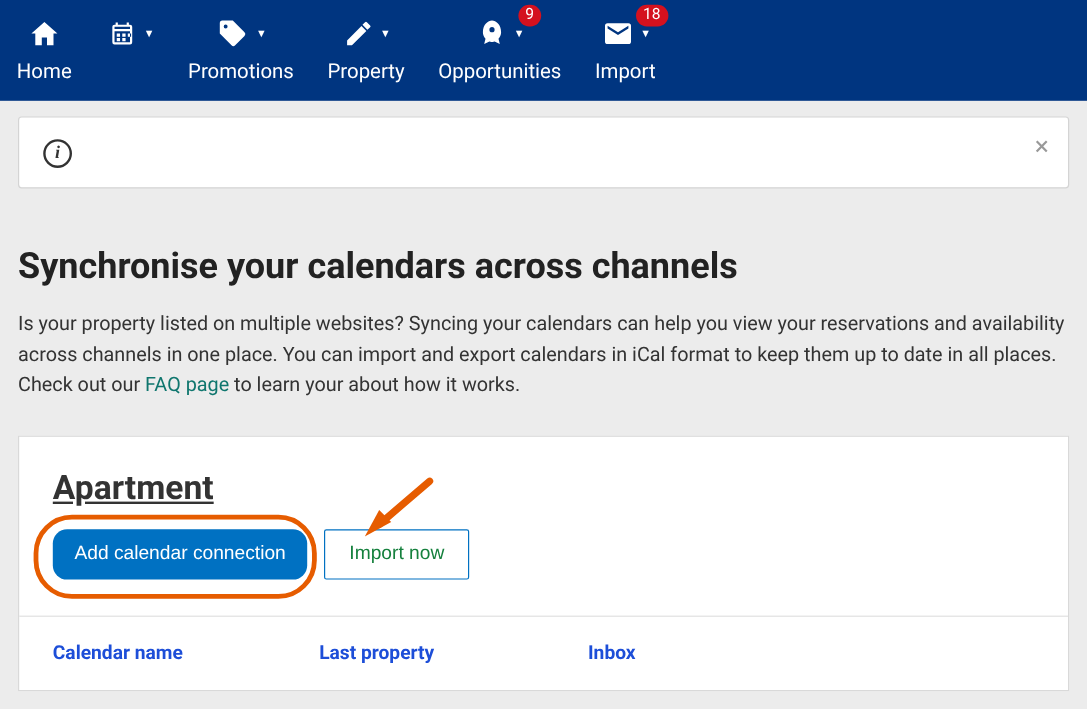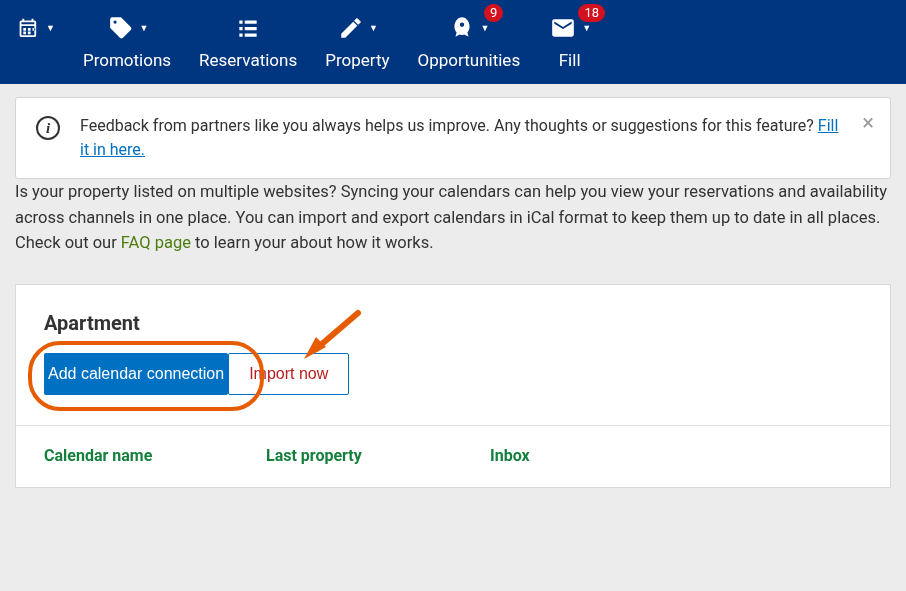--- a/index.html
+++ b/index.html
@@ -12,62 +12,62 @@
   .caret { font-size: 9px; margin-left: 4px; color: #fff; }
   .badge { position: absolute; top: -6px; right: -14px; background: #d4111e; color: #fff; border-radius: 10px; font-size: 13px; padding: 1px 6px; line-height: 16px; min-width: 18px; text-align:center;}
   .content { padding: 0 0 40px 0; }
   .info-box { margin: 13px 15px 0; border: 1px solid #d4d4d4; background: #fff; border-radius: 3px; padding: 16px 20px 16px 20px; position: relative; display: flex; align-items: flex-start; }
   .info-icon { width: 24px; height: 24px; border: 2px solid #333; border-radius: 50%; display:flex; align-items:center; justify-content:center; font-style: italic; font-family: Georgia, serif; font-weight: bold; font-size: 15px; margin-right: 20px; flex-shrink:0; margin-top:2px;}
   .info-text { font-size: 16px; line-height: 1.5; color: #333; max-width: 760px;}
   .info-text a { color: #0071c2; text-decoration: underline; cursor:pointer;}
   .close-x { position: absolute; right: 16px; top: 14px; color: #999; font-size: 22px; cursor: pointer; line-height:1;}
   h1.page-title { font-size: 30px; font-weight: 700; margin: 48px 15px 18px; color: #222; }
   .intro { font-size: 16.5px; line-height: 1.55; margin: 0 15px 28px; color: #333; }
-  .intro a { color: #4d7c0f; text-decoration: none; }
+  .intro a { color: #0f766e; text-decoration: none; }
   .card { margin: 0 15px; background: #fff; border: 1px solid #d9d9d9; padding: 26px 28px 0; }
-  .card h2 { font-size: 20px; font-weight: 700; margin-bottom: 18px; }
+  .card h2 { font-size: 28px; font-weight: 700; margin-bottom: 18px; text-decoration: underline; }
   .btn-row { display: flex; gap: 0; align-items:center; margin-bottom: 30px; position: relative;}
-  .btn-primary { background: #0071c2; color: #fff; border: none; padding: 12px 4px; font-size: 16px; border-radius: 2px; cursor: pointer; }
-  .btn-secondary { background: #fff; color: #b91c1c; border: 1px solid #0071c2; padding: 11px 20px; font-size: 16px; border-radius: 2px; cursor: pointer; }
+  .btn-primary { background: #0071c2; color: #fff; border: none; padding: 12px 18px; font-size: 16px; border-radius: 12px; cursor: pointer; }
+  .btn-secondary { background: #fff; color: #15803d; border: 1px solid #0071c2; padding: 11px 20px; font-size: 16px; border-radius: 2px; cursor: pointer; margin-left: 14px;}
   .highlight-ring { position: absolute; left: -16px; top: -12px; width: 236px; height: 70px; border: 4px solid #e65c00; border-radius: 32px; pointer-events:none;}
   .arrow { position: absolute; left: 254px; top: -48px; pointer-events:none;}
   .table-head { border-top: 1px solid #e0e0e0; margin: 0 -28px; padding: 20px 28px 22px; display: flex; }
-  .th { font-size: 16px; font-weight: 700; color: #15803d; }
+  .th { font-size: 16px; font-weight: 700; color: #1d4ed8; }
   .th.name { width: 222px; }
   .th.exp { width: 224px; }
   .th.status { }
 </style>
 </head>
 <body>
 
 <div class="nav">
+  <div class="nav-item">
+    <div class="icon-wrap">
+      <svg class="icon-svg" width="28" height="26" viewBox="0 0 24 24">
+          <path d="M12 3l10 9h-3v9h-5v-6h-4v6H5v-9H2z"></path>
+        </svg>
+    </div>
+    <div class="nav-label">Home</div>
+  </div>
   <div class="nav-item">
     <div class="icon-wrap">
       <svg class="icon-svg" width="28" height="26" viewBox="0 0 24 24">
           <path d="M19 4h-1V2h-2v2H8V2H6v2H5a2 2 0 0 0-2 2v14a2 2 0 0 0 2 2h14a2 2 0 0 0 2-2V6a2 2 0 0 0-2-2zm0 16H5V10h14zm0-12H5V6h14zM7 12h3v3H7zm5 0h3v3h-3zm-5 4h3v3H7zm5 0h3v3h-3zm5-4h3v3h-3z" transform="scale(0.85) translate(2,2)"></path>
         </svg>
       <span class="caret">▼</span>
     </div>
   </div>
   <div class="nav-item">
     <div class="icon-wrap">
       <svg class="icon-svg" width="30" height="26" viewBox="0 0 24 24">
           <path d="M21 11l-9-9H4a2 2 0 0 0-2 2v8l9 9a2 2 0 0 0 2.83 0L21 13.83A2 2 0 0 0 21 11zM6.5 8A1.5 1.5 0 1 1 8 6.5 1.5 1.5 0 0 1 6.5 8z"></path>
         </svg>
       <span class="caret">▼</span>
     </div>
     <div class="nav-label">Promotions</div>
-  </div>
-  <div class="nav-item">
-    <div class="icon-wrap">
-      <svg class="icon-svg" width="28" height="26" viewBox="0 0 24 24">
-          <path d="M4 5h3v3H4zm5 0h11v3H9zM4 11h3v3H4zm5 0h11v3H9zM4 17h3v3H4zm5 0h11v3H9z"></path>
-        </svg>
-    </div>
-    <div class="nav-label">Reservations</div>
   </div>
   <div class="nav-item">
     <div class="icon-wrap">
       <svg class="icon-svg" width="28" height="26" viewBox="0 0 24 24">
           <path d="M3 17.25V21h3.75L17.81 9.94l-3.75-3.75zm17.71-10.04a1 1 0 0 0 0-1.41l-2.5-2.5a1 1 0 0 0-1.41 0l-1.96 1.96 3.75 3.75z"></path>
         </svg>
       <span class="caret">▼</span>
     </div>
     <div class="nav-label">Property</div>
   </div>
@@ -82,34 +82,32 @@
     <div class="nav-label">Opportunities</div>
   </div>
   <div class="nav-item">
     <div class="icon-wrap">
       <svg class="icon-svg" width="30" height="26" viewBox="0 0 24 24">
           <path d="M20 4H4a2 2 0 0 0-2 2v12a2 2 0 0 0 2 2h16a2 2 0 0 0 2-2V6a2 2 0 0 0-2-2zm0 4l-8 5-8-5V6l8 5 8-5z"></path>
         </svg>
       <span class="badge">18</span>
       <span class="caret">▼</span>
     </div>
-    <div class="nav-label">Fill</div>
+    <div class="nav-label">Import</div>
   </div>
 </div>
 
 <div class="content">
 
   <div class="info-box">
     <div class="info-icon">i</div>
-    <div class="info-text">
-      <span>Feedback from partners like you always helps us improve. Any thoughts or suggestions for this feature? </span><a>Fill it in here.</a>
-    </div>
     <div class="close-x">×</div>
   </div>
 
+  <h1 class="page-title">Synchronise your calendars across channels</h1>
 
   <p class="intro">
     <span>Is your property listed on multiple websites? Syncing your calendars can help you view your reservations and availability across channels in one place. You can import and export calendars in iCal format to keep them up to date in all places. Check out our </span><a>FAQ page</a><span> to learn your about how it works.</span>
   </p>
 
   <div class="card">
     <h2>Apartment</h2>
     <div class="btn-row">
       <div class="highlight-ring"></div>
       <svg class="arrow" width="70" height="60" viewBox="0 0 70 60">

